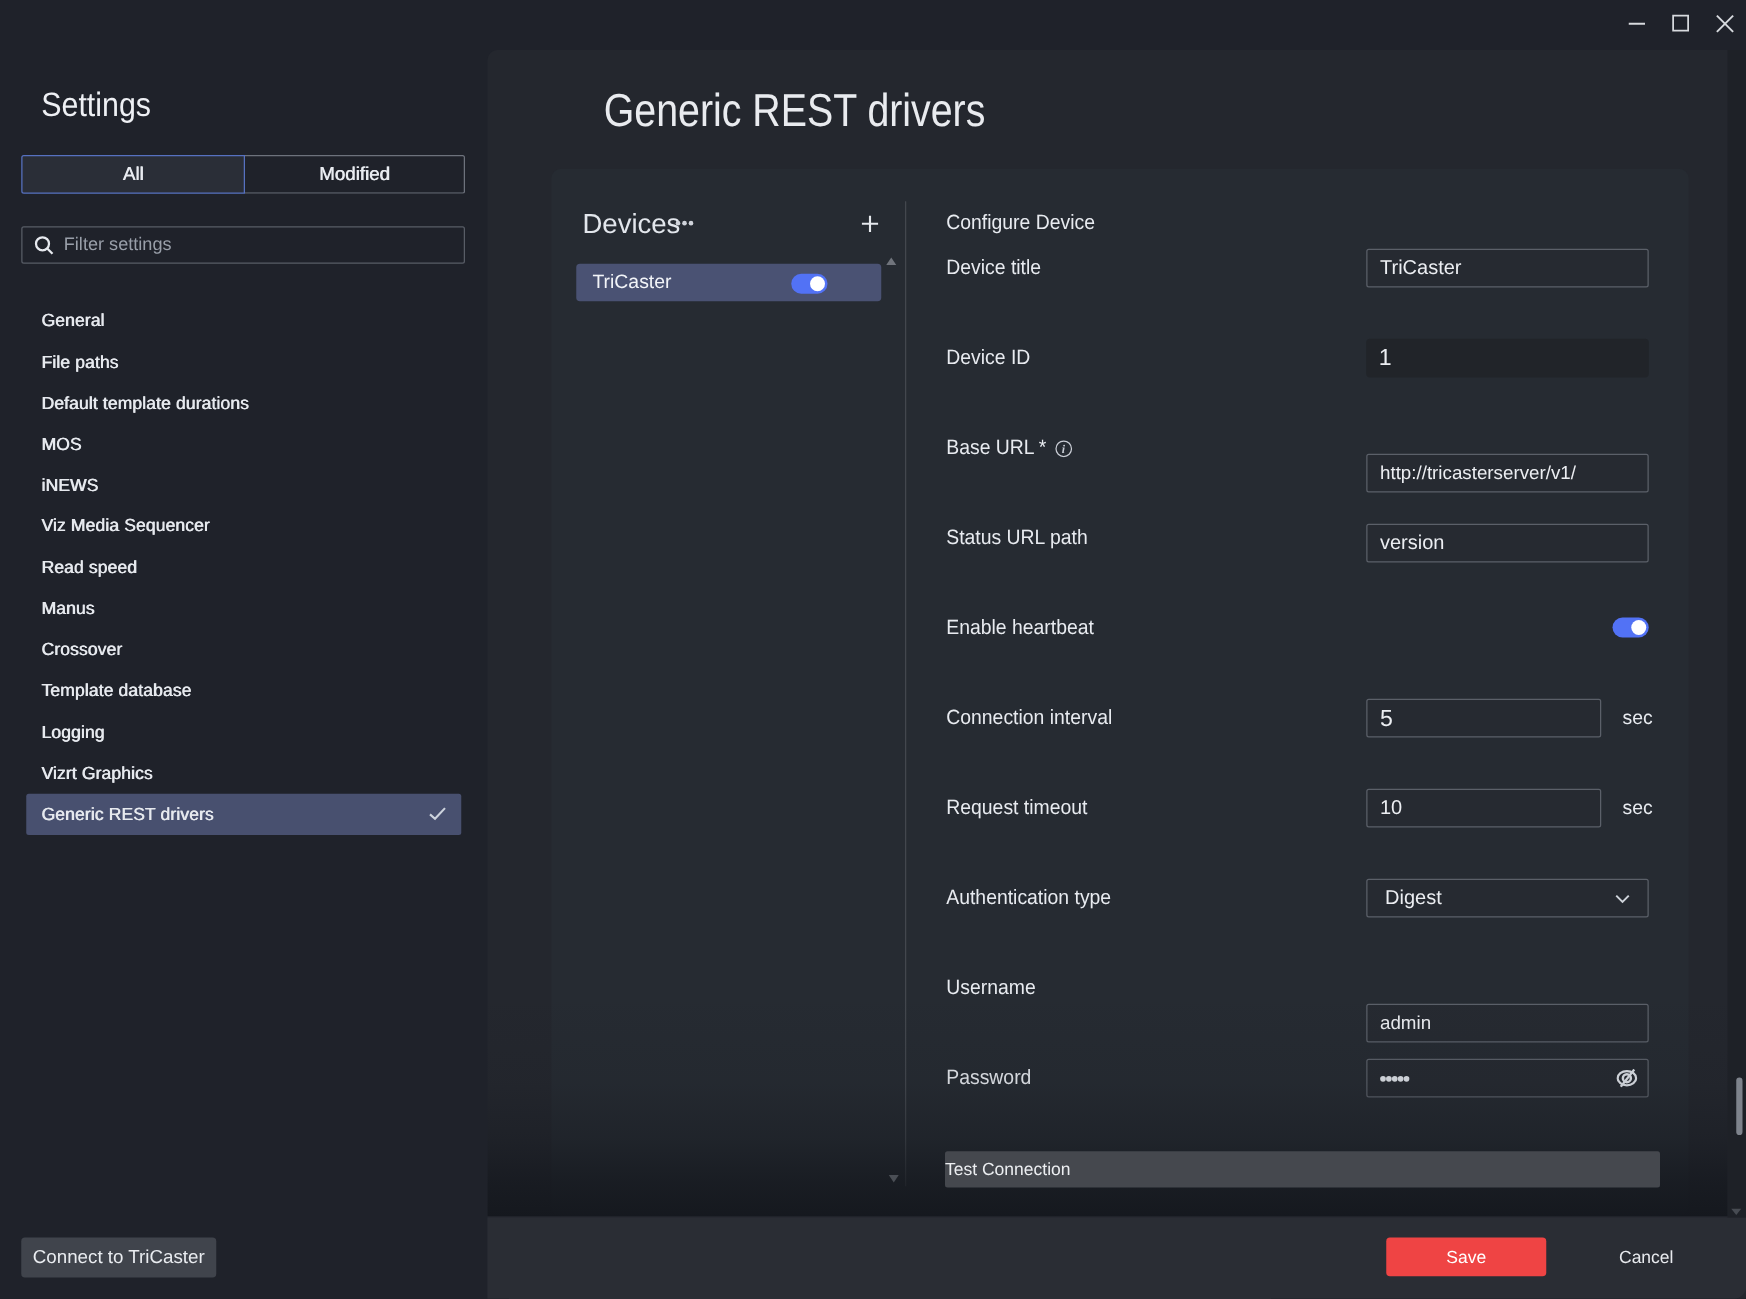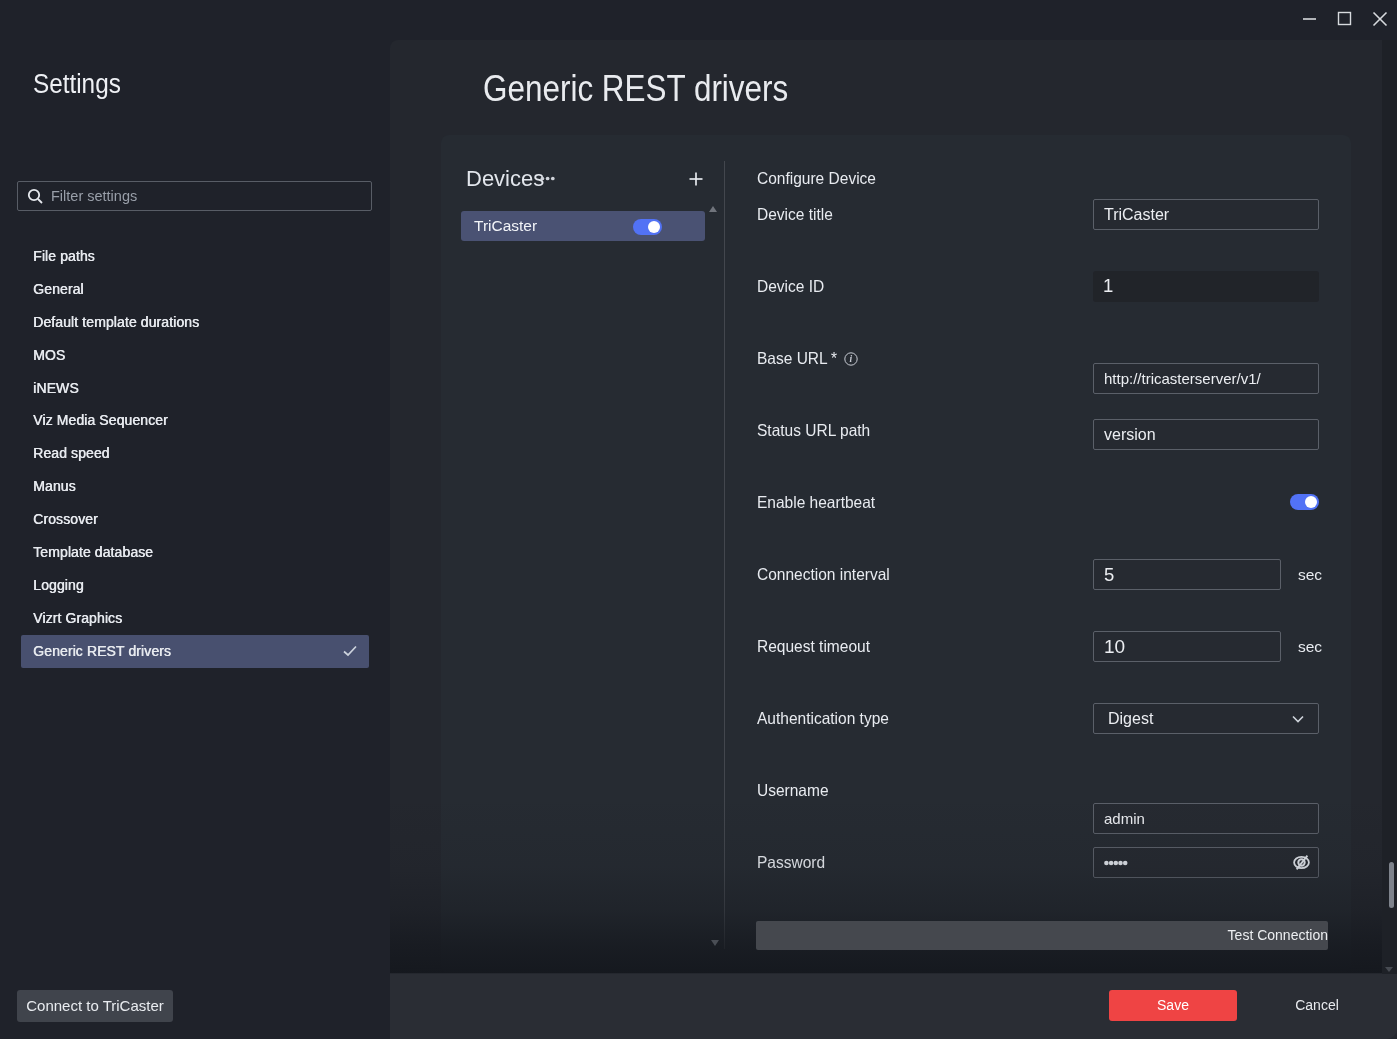--- a/index.html
+++ b/index.html
@@ -43,21 +43,21 @@
 
   
   .flabel { position:absolute; left:316px; font-size:16.5px; color:#e8ebf0; line-height:31px; height:31px; transform:scaleX(0.94); transform-origin:left center; white-space:nowrap; }
   .finput { position:absolute; left:652px; width:226px; height:31px; border:1px solid #5b6069; border-radius:2px; background:#262a31; color:#eceef2; }
   .finput .val { position:absolute; left:10px; top:0; line-height:29px; }
   .sec { position:absolute; left:857px; font-size:15.5px; color:#e8ebf0; line-height:31px; }
 
   .toggle { position:absolute; width:29px; height:16px; background:#5272f5; border-radius:8.5px; }
   .toggle .knob { position:absolute; right:2px; top:1.8px; width:12.4px; height:12.4px; background:#fff; border-radius:50%; }
 
-  .test-btn { position:absolute; left:366px; top:881px; z-index:5; width:572px; height:29px; background:#45484e; border-radius:2px; text-align:right; line-height:29px; font-size:14px; color:#eceef1; }
+  .test-btn { position:absolute; left:366px; top:881px; z-index:5; width:572px; height:29px; background:#45484e; border-radius:2px; text-align:left; line-height:29px; font-size:14px; color:#eceef1; }
 
   
   .botbar { position:absolute; left:0; top:934px; width:1007px; height:65px; background:#2a2d34; border-bottom-right-radius:10px; }
   .save-btn { position:absolute; left:719px; top:16px; width:128px; height:31px; background:#ef4444; border-radius:3px; text-align:center; line-height:31px; font-size:14px; color:#fff; }
   .cancel { position:absolute; left:884px; top:16px; width:86px; text-align:center; line-height:31px; font-size:14px; color:#e8eaee; }
 
   
   .fade { position:absolute; left:0; top:755px; width:992px; height:178px; z-index:3; pointer-events:none;
           background:linear-gradient(180deg, rgba(20,23,29,0) 0%, rgba(20,23,29,0.10) 40%, rgba(20,23,29,0.35) 65%, rgba(20,23,29,0.72) 85%, rgba(20,23,29,0.92) 100%); }
   .sb-track { position:absolute; left:992px; top:0; width:15px; height:934px; background:#1e2127; }
@@ -68,30 +68,34 @@
 
   <svg class="abs" style="left:1290px;top:5px;" width="107" height="28" viewBox="0 0 107 28">
     <line x1="13" y1="14" x2="26" y2="14" stroke="#d7dade" stroke-width="1.6"></line>
     <rect x="48.5" y="7.5" width="12" height="12" fill="none" stroke="#d7dade" stroke-width="1.4"></rect>
     <line x1="83.5" y1="7.5" x2="96.5" y2="20.5" stroke="#d7dade" stroke-width="1.6"></line>
     <line x1="96.5" y1="7.5" x2="83.5" y2="20.5" stroke="#d7dade" stroke-width="1.6"></line>
   </svg>
 
   <div class="sidebar">
     <div class="settings-title">Settings</div>
+    <div class="tabs">
+      <div class="tab all">All</div>
+      <div class="tab mod">Modified</div>
+    </div>
     <div class="search">
       <svg class="abs" style="left:8px;top:5px;" width="19" height="19" viewBox="0 0 19 19">
         <circle cx="8" cy="8" r="5.2" fill="none" stroke="#e6e9ee" stroke-width="1.8"></circle>
         <line x1="12" y1="12" x2="16" y2="16" stroke="#e6e9ee" stroke-width="1.8"></line>
       </svg>
       <div class="ph">Filter settings</div>
     </div>
     <div class="nav">
+      <div class="nav-item">General</div>
       <div class="nav-item">File paths</div>
-      <div class="nav-item">General</div>
       <div class="nav-item">Default template durations</div>
       <div class="nav-item">MOS</div>
       <div class="nav-item">iNEWS</div>
       <div class="nav-item">Viz Media Sequencer</div>
       <div class="nav-item">Read speed</div>
       <div class="nav-item">Manus</div>
       <div class="nav-item">Crossover</div>
       <div class="nav-item">Template database</div>
       <div class="nav-item">Logging</div>
       <div class="nav-item">Vizrt Graphics</div>
@@ -160,21 +164,21 @@
       </div>
 
       <div class="flabel" style="top:424px;">Connection interval</div>
       <div class="finput" style="top:424px;width:188px;">
         <div class="val" style="font-size:18.5px;">5</div>
       </div>
       <div class="sec" style="top:424px;">sec</div>
 
       <div class="flabel" style="top:496px;">Request timeout</div>
       <div class="finput" style="top:496px;width:188px;">
-        <div class="val" style="font-size:19px;">10</div>
+        <div class="val" style="font-size:16px;">10</div>
       </div>
       <div class="sec" style="top:496px;">sec</div>
 
       <div class="flabel" style="top:568px;">Authentication type</div>
       <div class="finput" style="top:568px;">
         <div class="val" style="font-size:16px;left:14px;">Digest</div>
         <svg class="abs" style="right:14px;top:11px;" width="12" height="8" viewBox="0 0 12 8">
           <polyline points="1,1.5 6,6.5 11,1.5" fill="none" stroke="#cfd4db" stroke-width="1.6"></polyline>
         </svg>
       </div>

